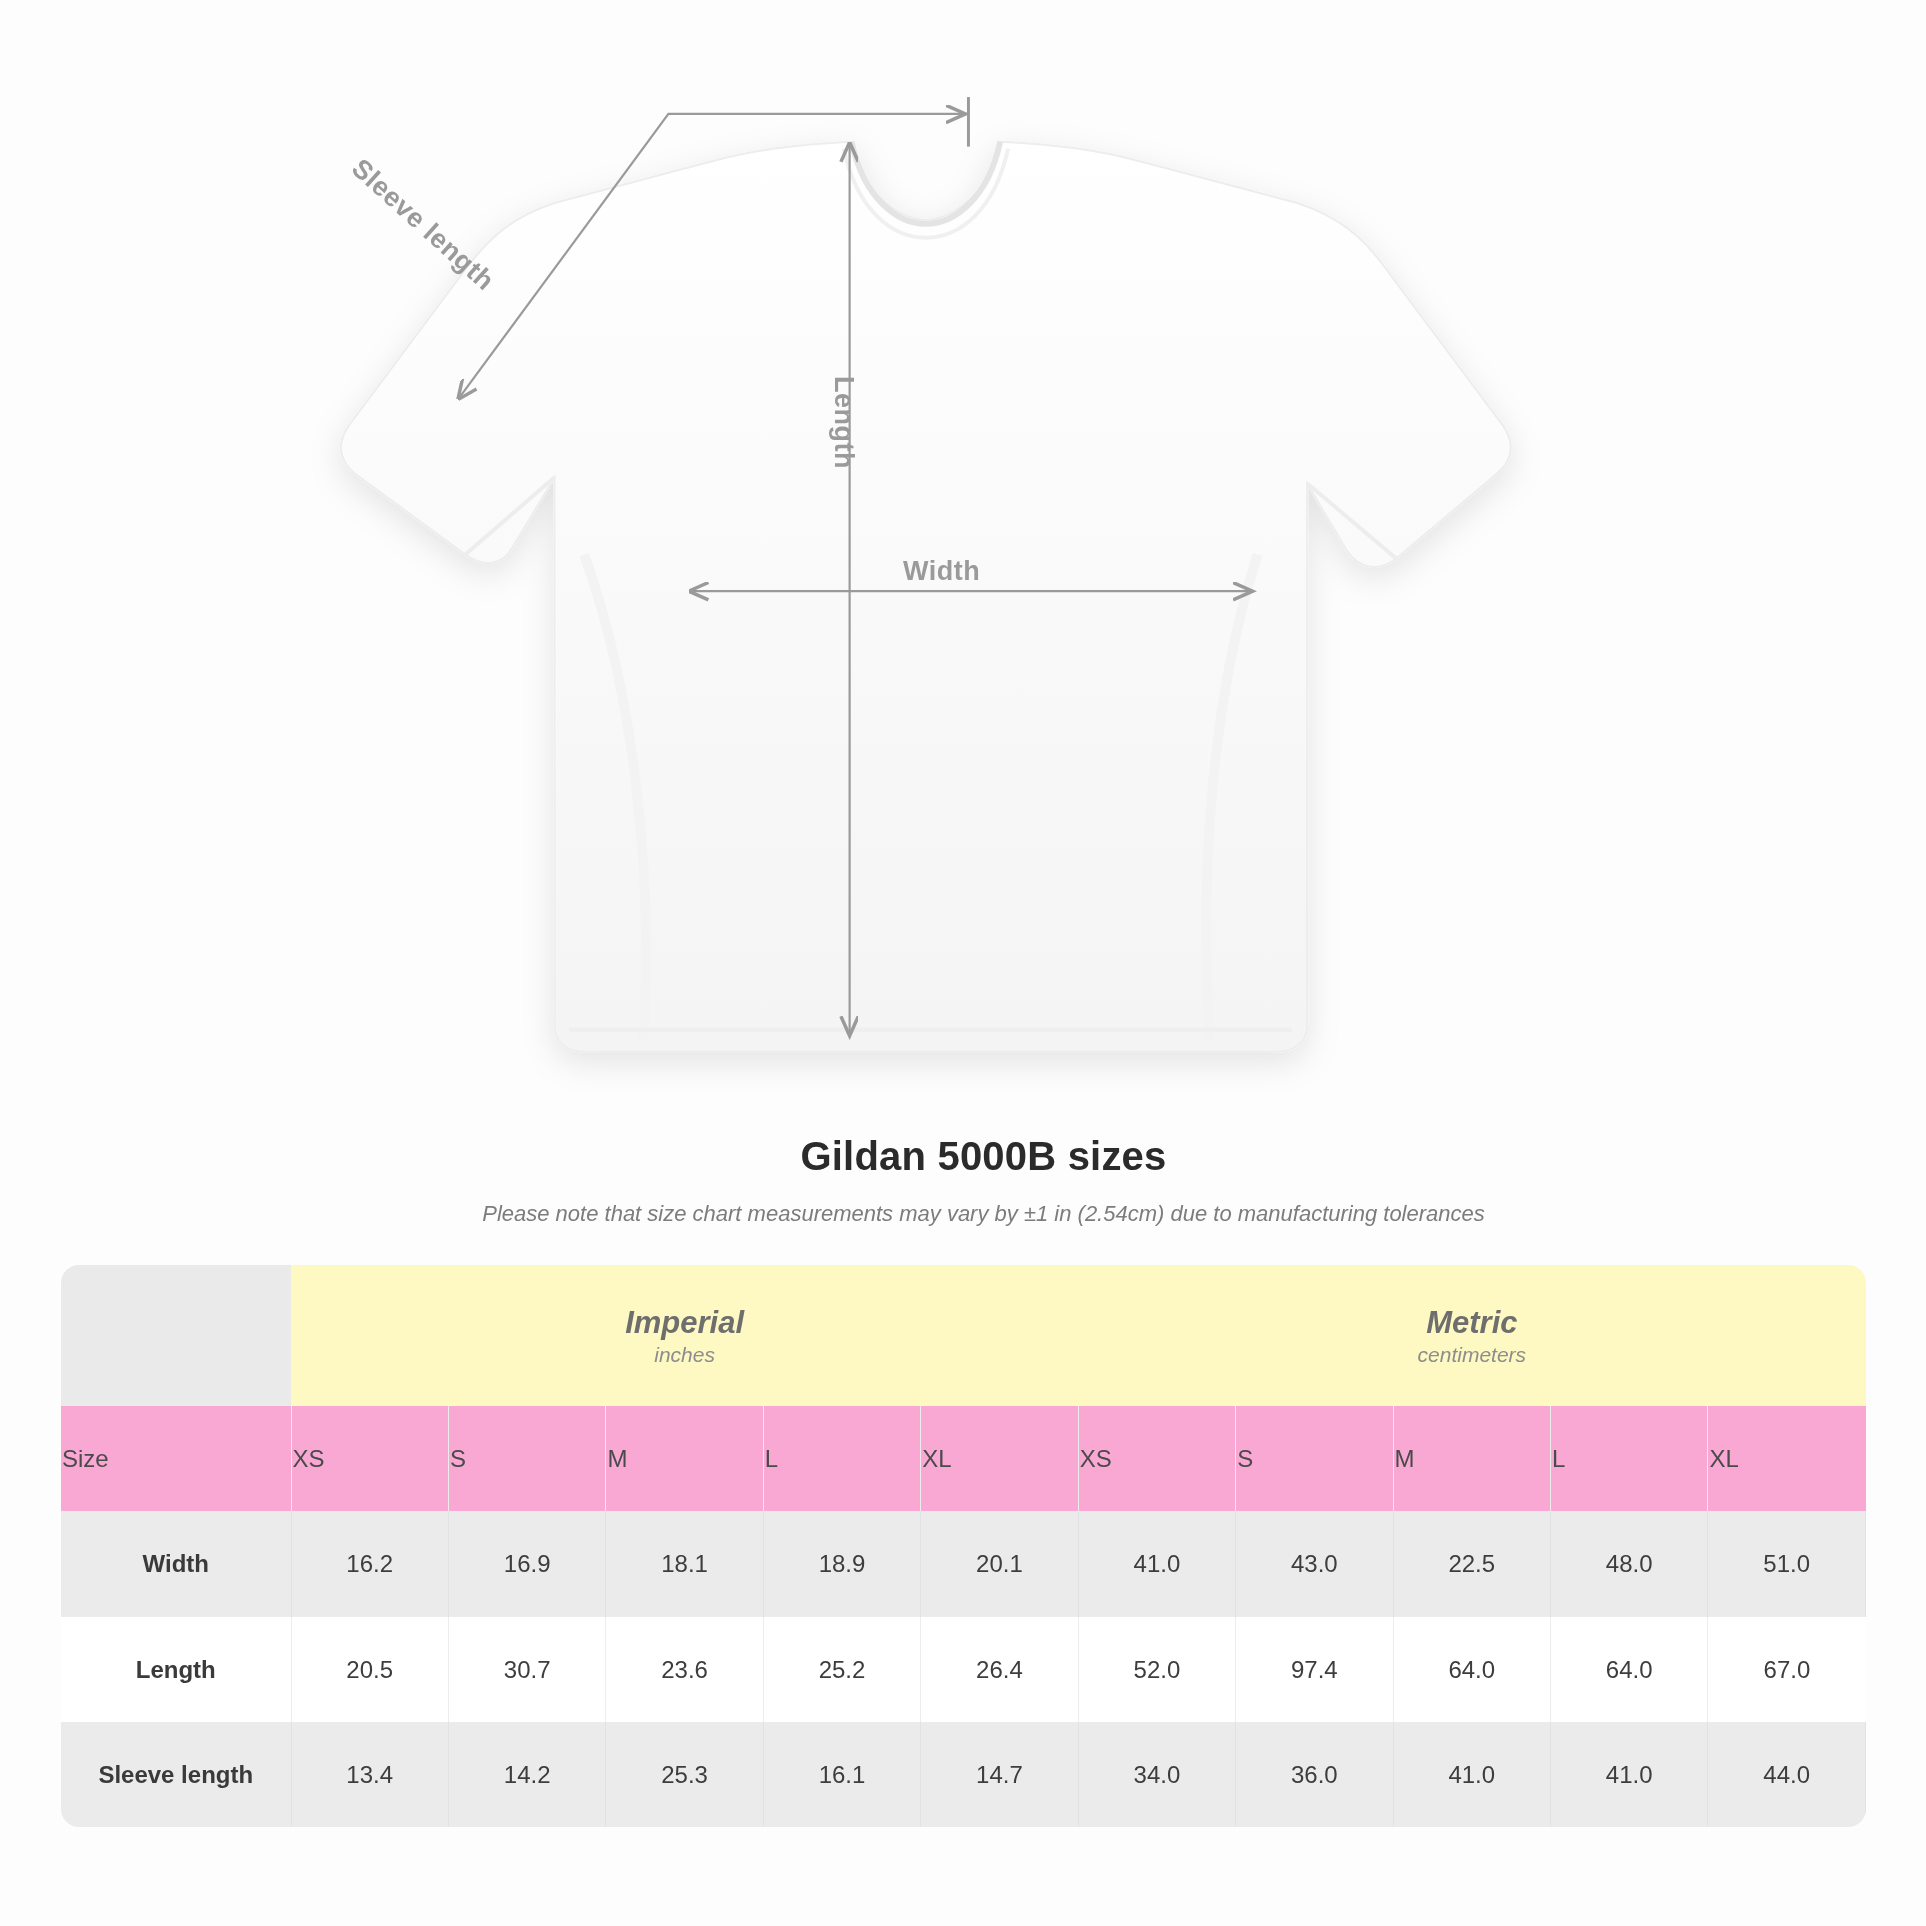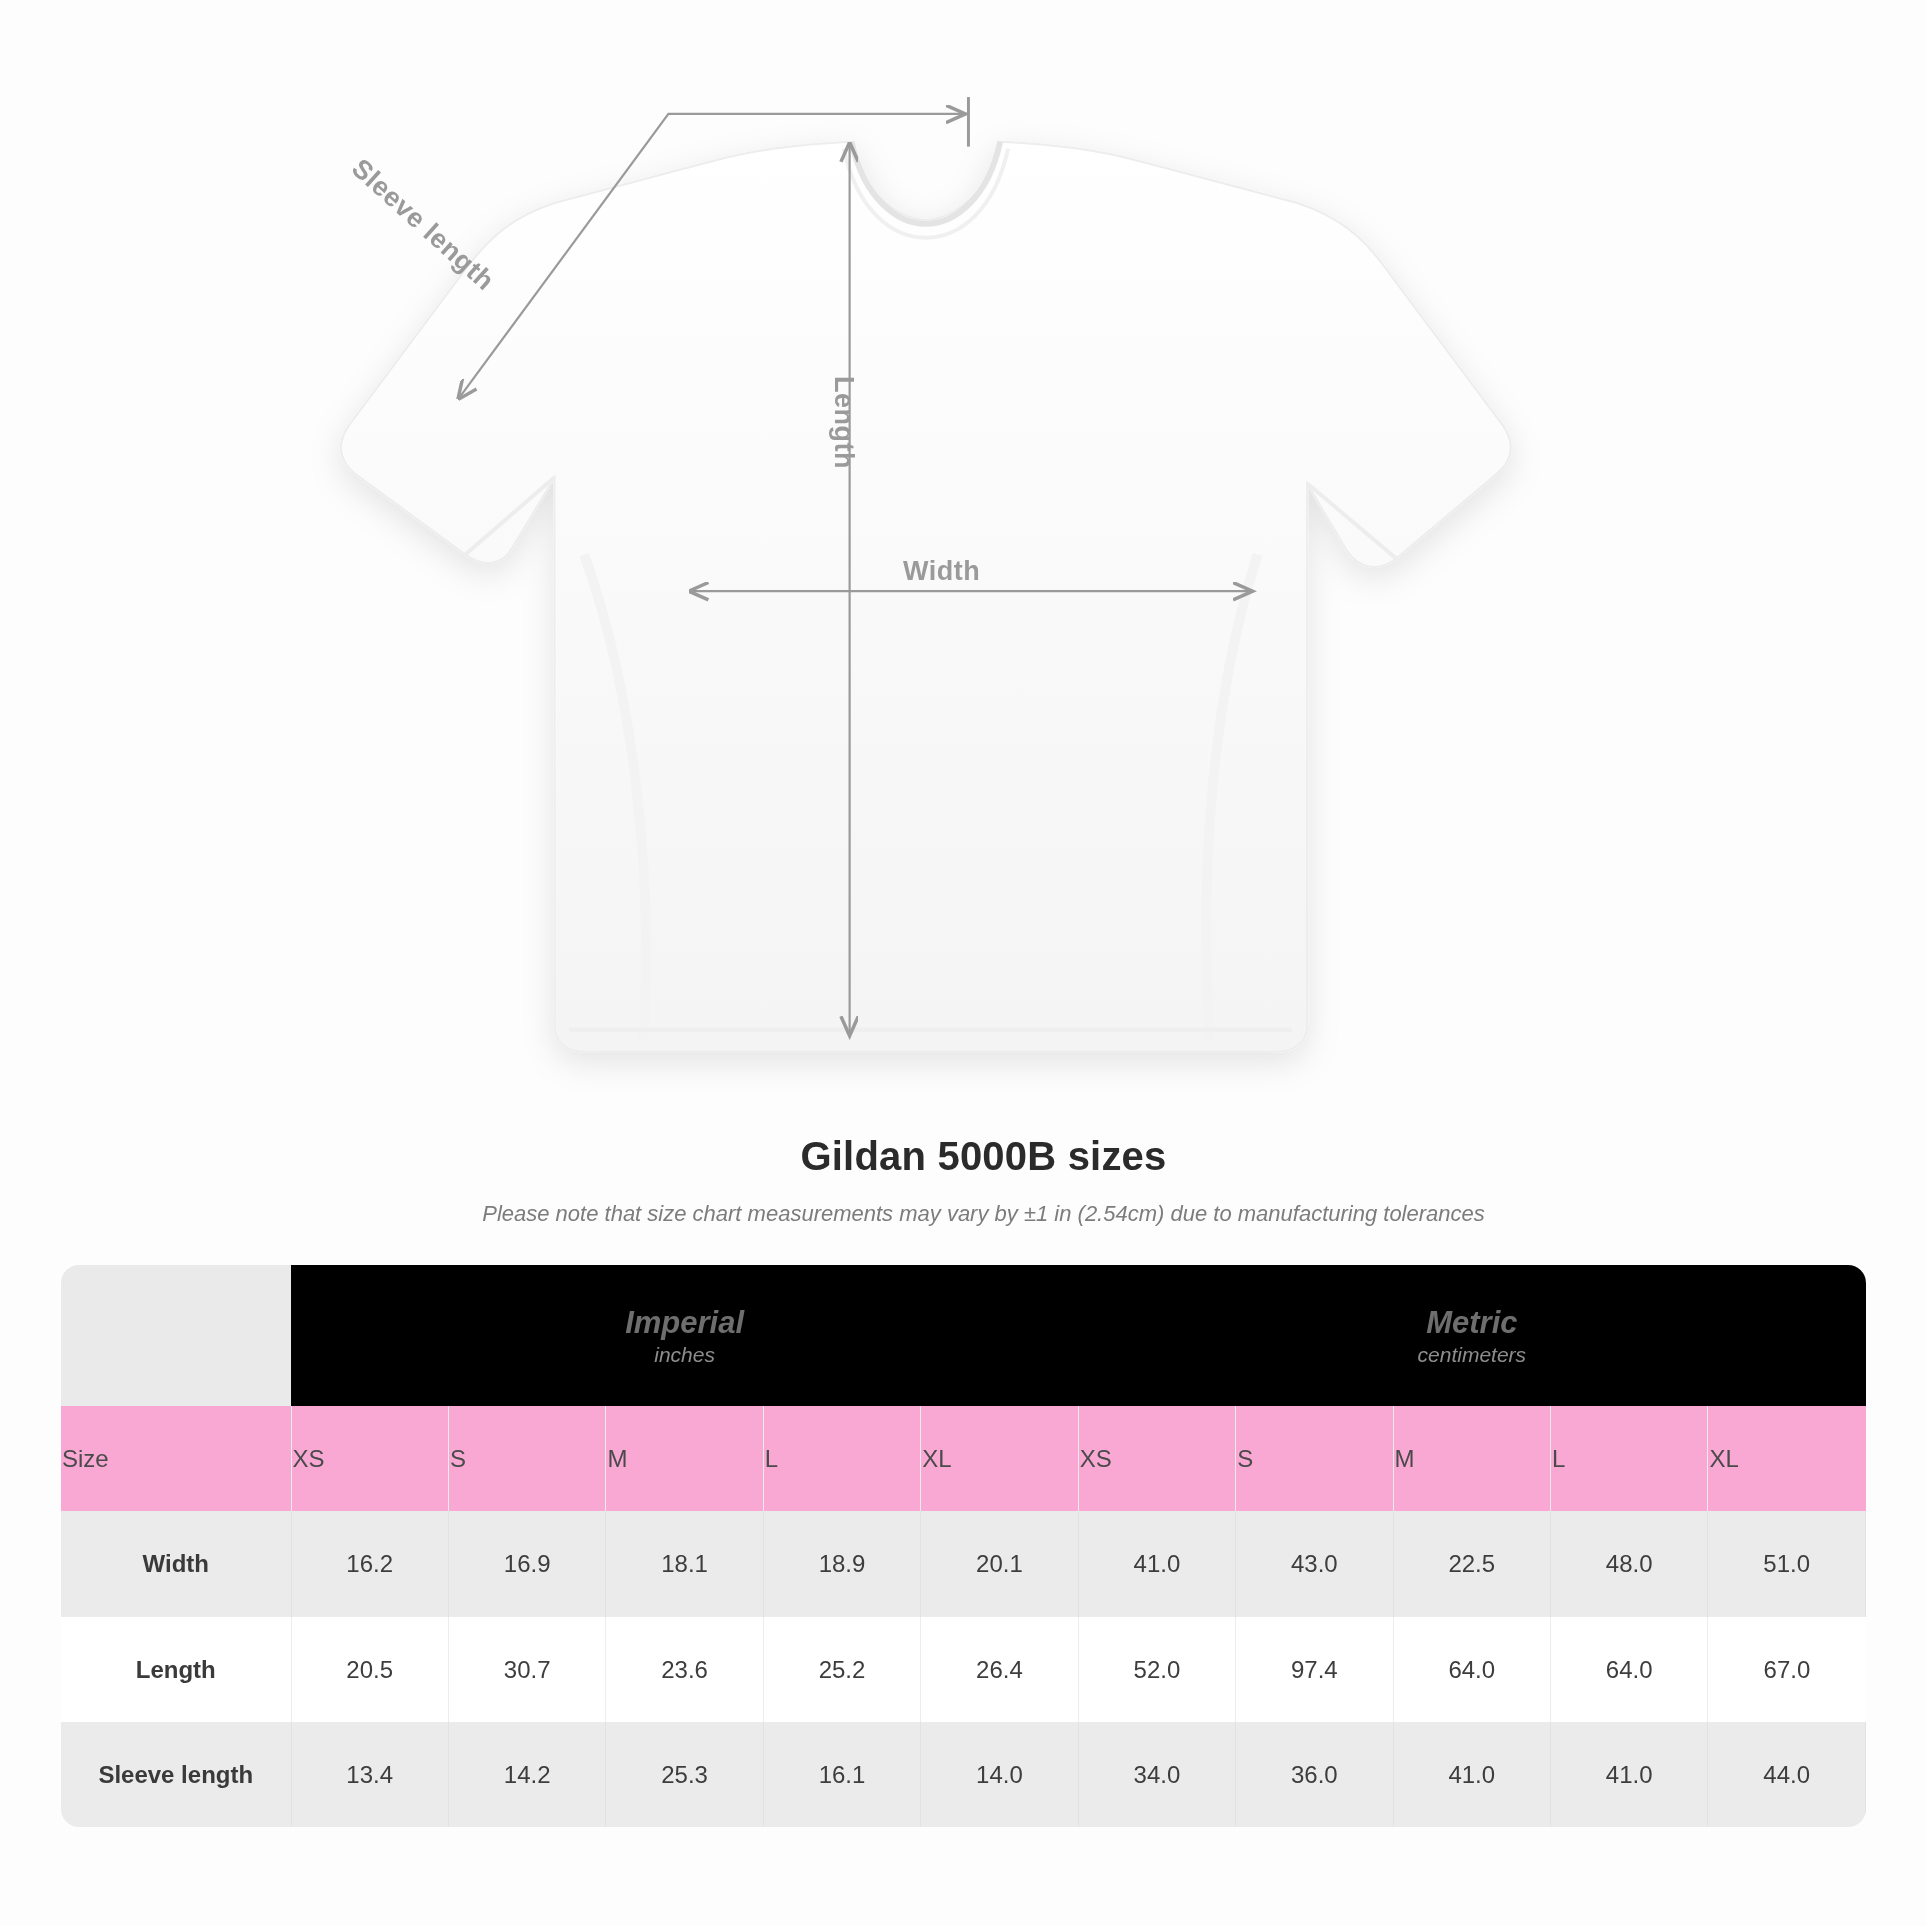--- a/index.html
+++ b/index.html
@@ -88,21 +88,21 @@
   }
   table.size-table {
     width: 100%;
     border-collapse: collapse;
     table-layout: fixed;
   }
   table.size-table col.first {
     width: 230px;
   }
   .unit-head-row td {
-    background: #000000;
+    background: #fef9c3;
     height: 139px;
     vertical-align: middle;
     text-align: center;
   }
   .unit-name {
     font-size: 31px;
     font-weight: bold;
     font-style: italic;
     color: #6e6e6e;
     line-height: 1.25;
@@ -305,21 +305,21 @@
           <td>64.0</td>
           <td>67.0</td>
         </tr>
 
         <tr class="data-row shaded">
           <td class="rowhead">Sleeve length</td>
           <td>13.4</td>
           <td>14.2</td>
           <td>25.3</td>
           <td>16.1</td>
-          <td>14.0</td>
+          <td>14.7</td>
           <td>34.0</td>
           <td>36.0</td>
           <td>41.0</td>
           <td>41.0</td>
           <td>44.0</td>
         </tr>
       </tbody>
     </table>
   </div>
 

